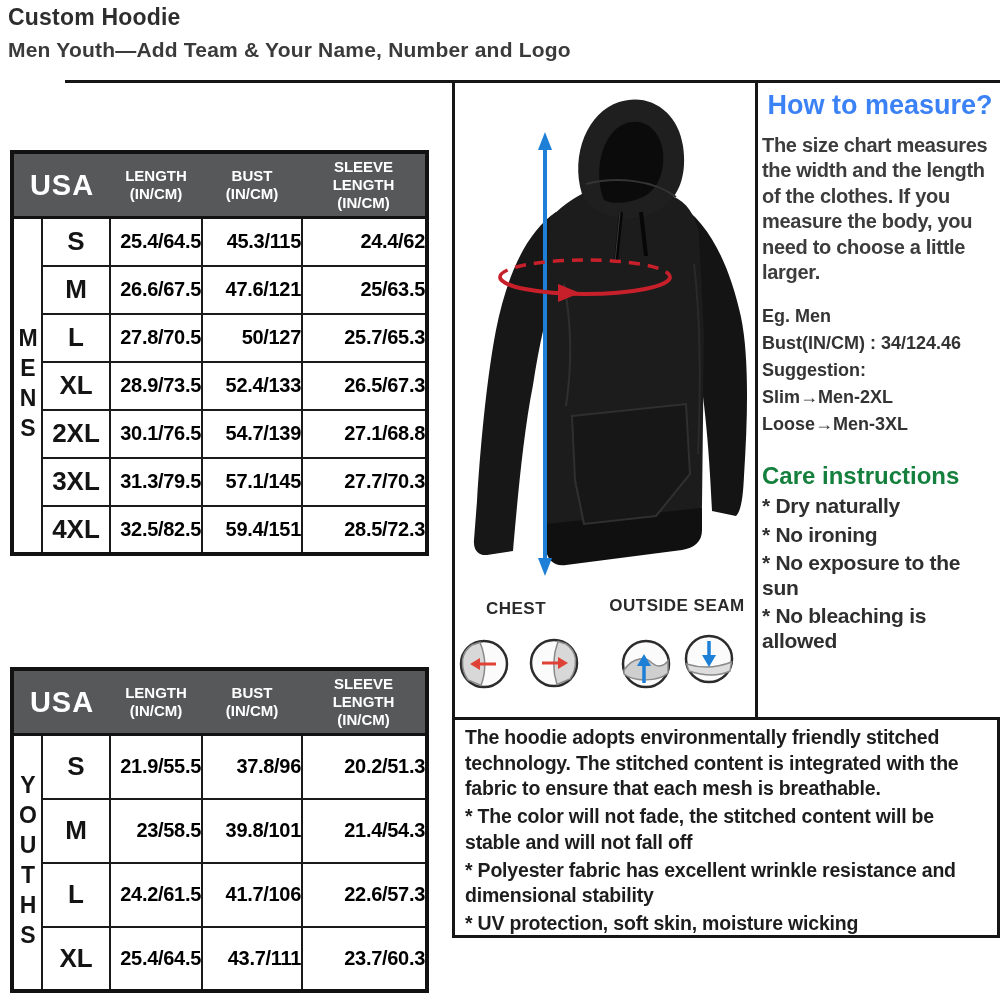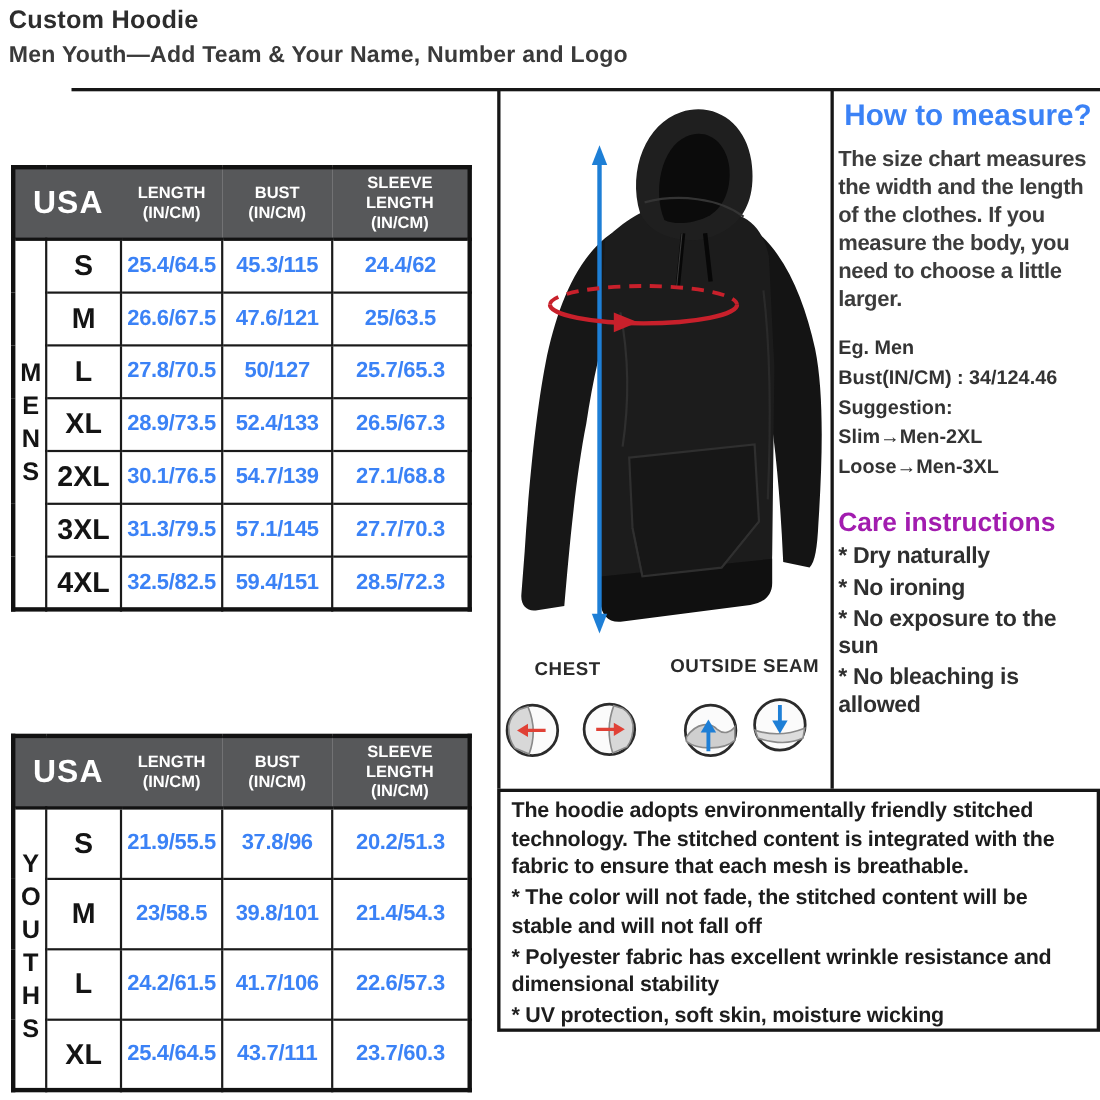--- a/index.html
+++ b/index.html
@@ -48,28 +48,28 @@
   .hdr-line{font-size:15px;font-weight:bold;line-height:1.2;text-align:center;}
   .size-table td{border:2px solid #1a1a1a;text-align:center;vertical-align:middle;padding:0;}
   #mens-table tbody tr{height:48px;}
   #youths-table tbody tr{height:64px;}
   td.vlabel{
     writing-mode:vertical-rl;text-orientation:upright;
     font-weight:bold;font-size:23px;letter-spacing:4px;color:#141414;
     background:#fff;
   }
   td.size-cell{font-size:26px;font-weight:bold;color:#141414;}
-  td.val-cell{font-size:20px;font-weight:bold;color:#3b82f6;letter-spacing:-0.3px;}
+  td.val-cell{font-size:20px;font-weight:bold;color:#000000;letter-spacing:-0.3px;text-align:right;}
 
   
   .measure-panel{left:762px;top:88px;width:236px;}
   .measure-heading{font-size:27px;font-weight:bold;color:#3b82f6;text-align:center;margin:2px 0 12px 0;}
   .measure-body{font-size:20px;font-weight:bold;color:#3c3c3c;line-height:1.27;letter-spacing:-0.3px;}
   .example-block{margin-top:18px;font-size:18px;font-weight:bold;color:#333;line-height:1.5;}
-  .care-heading{margin-top:24px;font-size:24px;font-weight:bold;color:#a21caf;}
+  .care-heading{margin-top:24px;font-size:24px;font-weight:bold;color:#15803d;}
   .care-item{font-size:21px;font-weight:bold;color:#2f2f2f;line-height:1.2;margin-top:3px;letter-spacing:-0.3px;}
 
   
   .chest-label{left:470px;top:599px;width:92px;text-align:center;font-size:17px;font-weight:bold;color:#2a2a2a;letter-spacing:0.5px;}
   .seam-label{left:601px;top:596px;width:152px;text-align:center;font-size:17px;font-weight:bold;color:#2a2a2a;letter-spacing:0.5px;}
 </style>
 </head>
 <body>
 
 <div class="abs page-title">Custom Hoodie</div>

